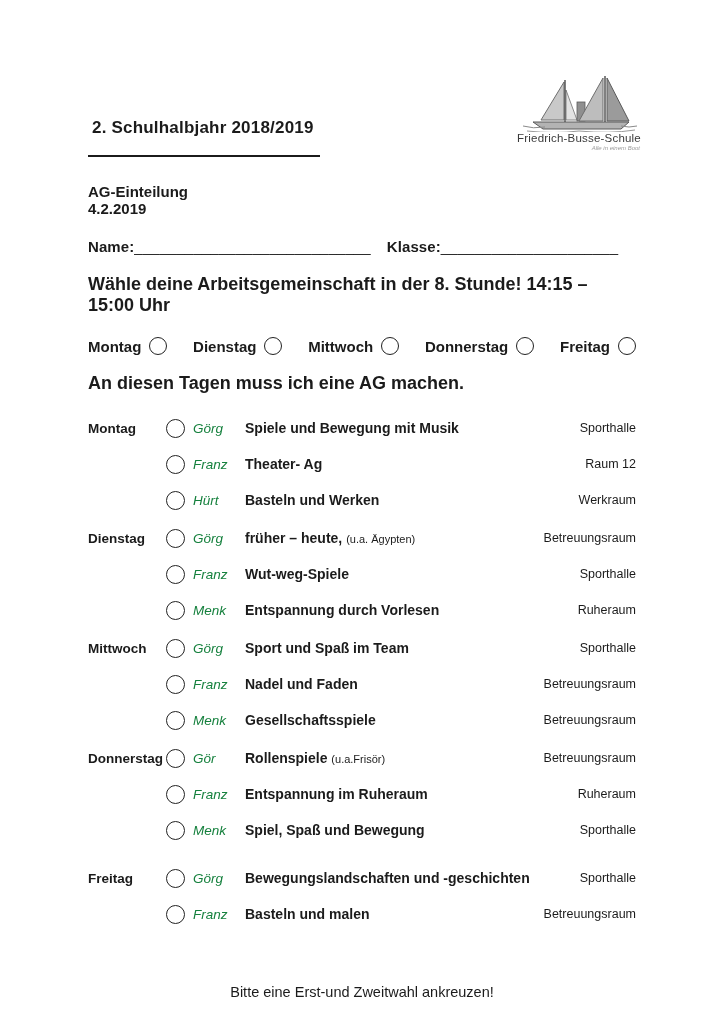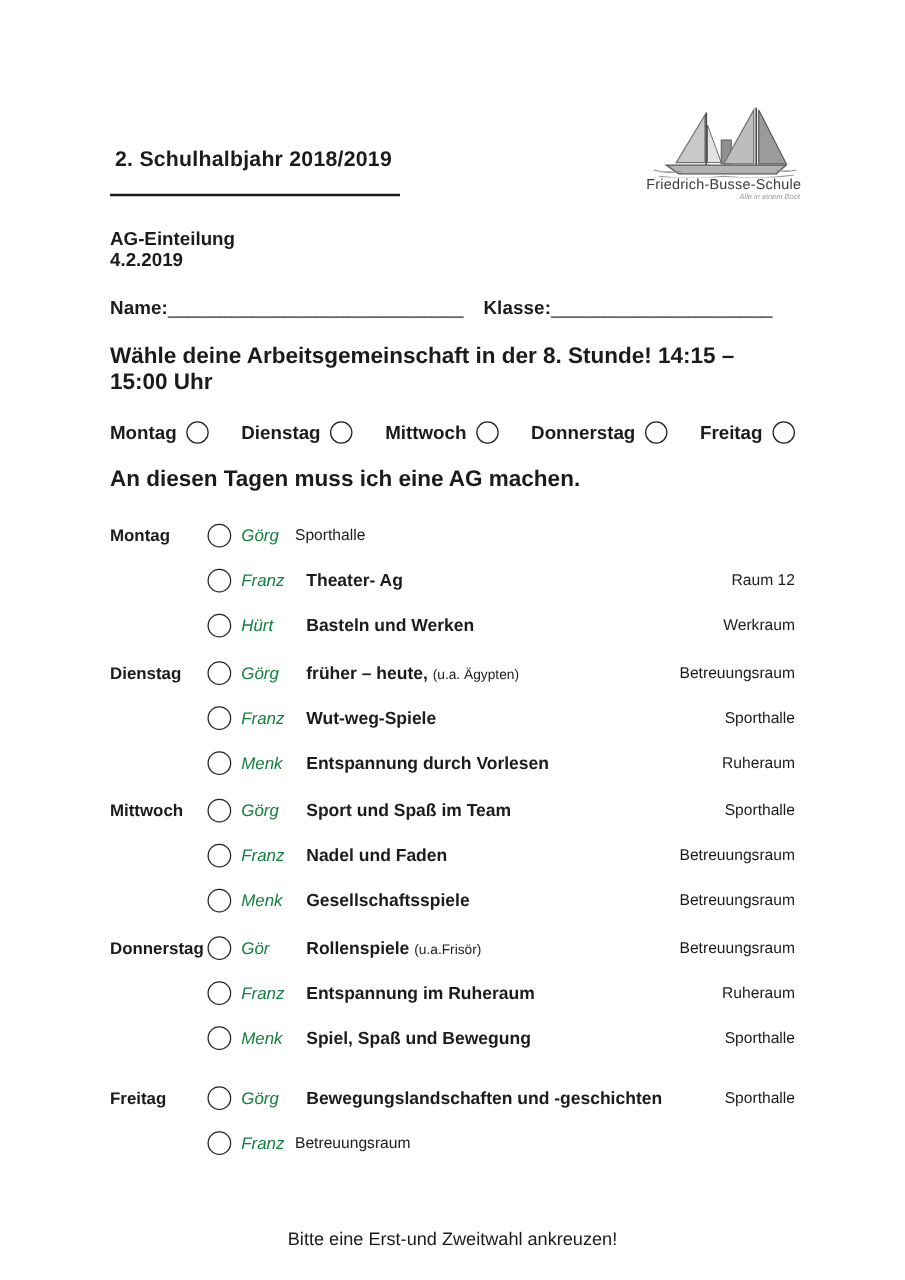--- a/index.html
+++ b/index.html
@@ -19,21 +19,21 @@
     display: inline-block;
     margin-top: 118px;
     font-size: 17px;
     font-weight: bold;
     border-bottom: 2.5px solid #1b1b1b;
     padding: 0 6px 17px 4px;
     letter-spacing: 0.2px;
   }
   .logo {
     position: absolute;
-    top: 86px;
+    top: 76px;
     right: 78px;
     width: 134px;
     text-align: center;
   }
   .logo svg { display: block; margin: 0 auto; }
   .logo-name {
     font-size: 11.5px;
     color: #3a3a3a;
     letter-spacing: 0.2px;
     white-space: nowrap;
@@ -223,20 +223,21 @@
   <div class="instr" style="margin-top:18px;">An diesen Tagen muss ich eine AG machen.</div>
 
   <div class="activities">
 
       <div class="activity-row group-start">
         <span class="col-day">Montag</span>
         <span class="col-circle">
           <span class="circle"></span>
         </span>
         <span class="col-teacher">Görg</span>
+        <span class="col-activity"><span>Spiele und Bewegung mit Musik</span> <span class="note"></span></span>
         <span class="col-room">Sporthalle</span>
       </div>
 
       <div class="activity-row">
         <span class="col-day"></span>
         <span class="col-circle">
           <span class="circle"></span>
         </span>
         <span class="col-teacher">Franz</span>
         <span class="col-activity"><span>Theater- Ag</span> <span class="note"></span></span>
@@ -352,19 +353,20 @@
         <span class="col-activity"><span>Bewegungslandschaften und -geschichten</span> <span class="note"></span></span>
         <span class="col-room">Sporthalle</span>
       </div>
 
       <div class="activity-row">
         <span class="col-day"></span>
         <span class="col-circle">
           <span class="circle"></span>
         </span>
         <span class="col-teacher">Franz</span>
+        <span class="col-activity"><span>Basteln und malen</span> <span class="note"></span></span>
         <span class="col-room">Betreuungsraum</span>
       </div>
     </div>
 
   <div class="footer-note">Bitte eine Erst-und Zweitwahl ankreuzen!</div>
 
 </div>
 
 </body></html>

